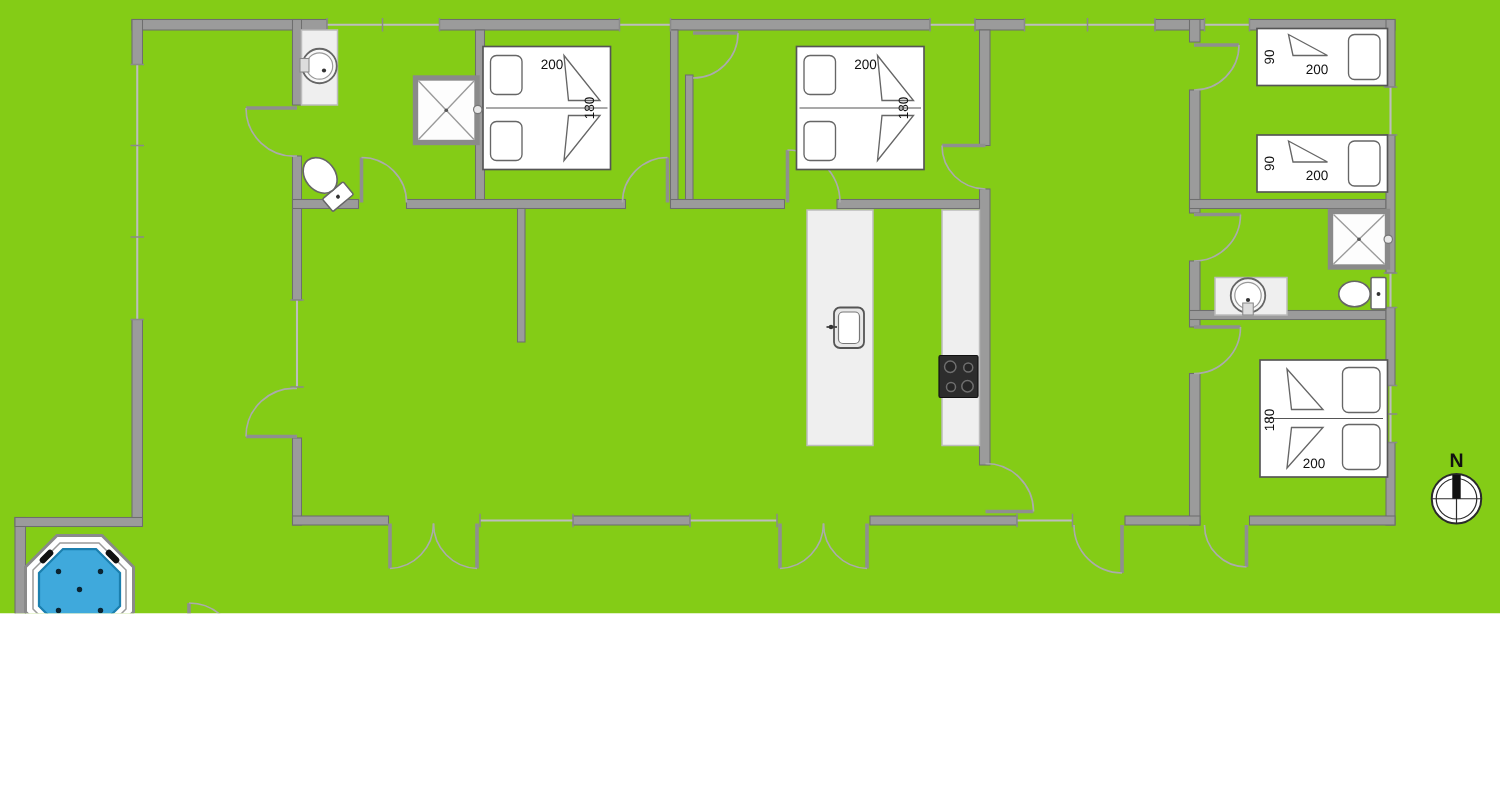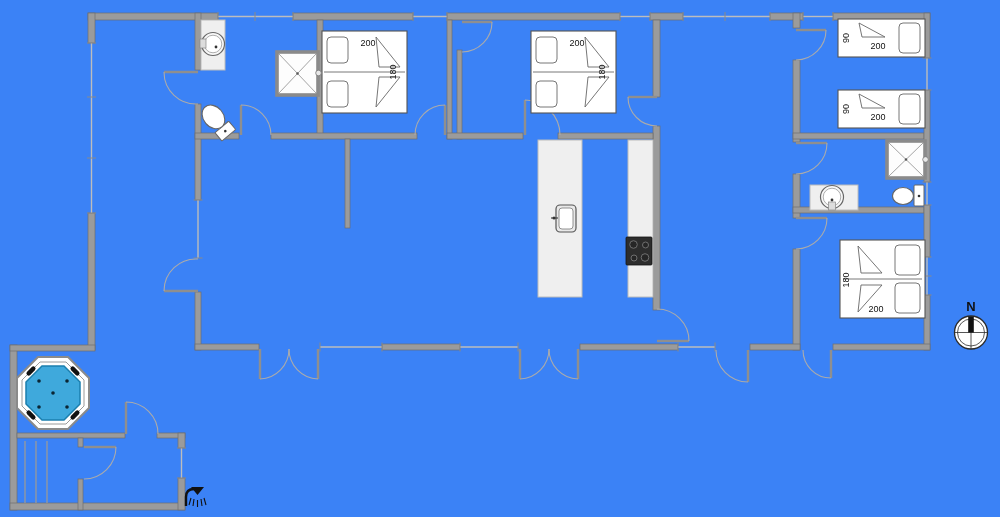--- a/index.html
+++ b/index.html
@@ -1,16 +1,16 @@
 <!DOCTYPE html>
 <html><head>
 <meta charset="utf-8">
 <style>
   html,body{margin:0;padding:0;background:#ffffff;}
-  .stage{width:1000px;height:517px;position:relative;background:#3b82f6;overflow:hidden;}
+  .stage{width:1000px;height:409px;position:relative;background:#84cc16;overflow:hidden;}
   svg{display:block;}
   .wallstroke rect{stroke:#6e6e6e;stroke-width:.7;}
   .win{stroke:#bdbdbd;stroke-width:1.4;}
   .wtick{stroke:#8a8a8a;stroke-width:1;}
   .leaf{stroke:#8f8f8f;stroke-width:2.4;}
   .arc{stroke:#ababab;stroke-width:1.1;fill:none;}
   .furn{fill:#ffffff;stroke:#555;stroke-width:1.1;}
   .furn2{fill:#ffffff;stroke:#666;stroke-width:.9;}
   .cnt{fill:#efefef;stroke:#bcbcbc;stroke-width:1;}
   .lbl{font:9px "Liberation Sans", sans-serif;fill:#111;}

